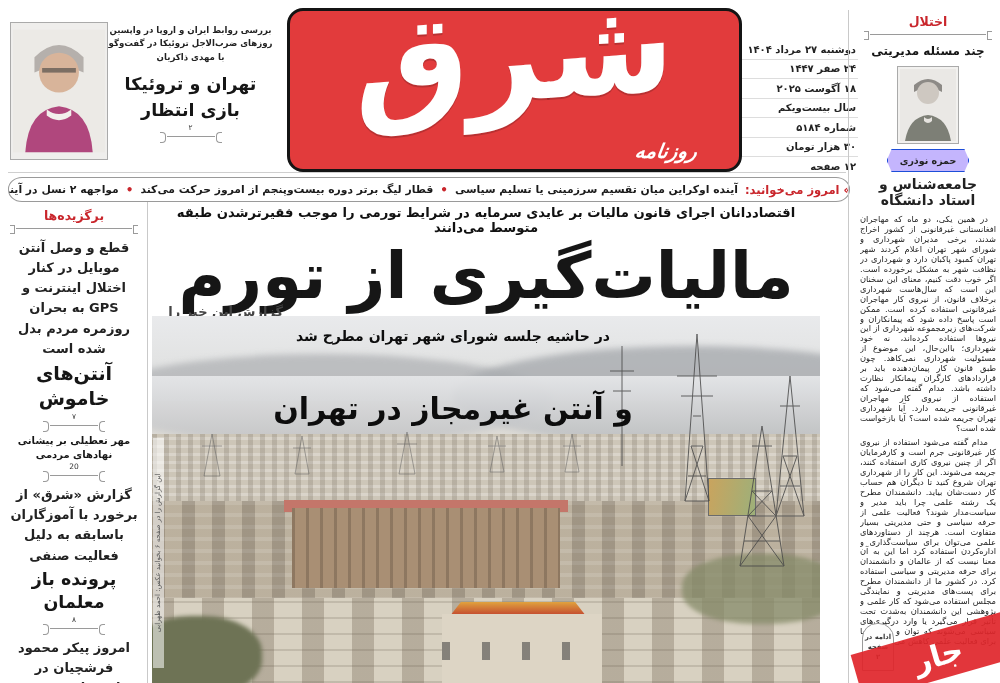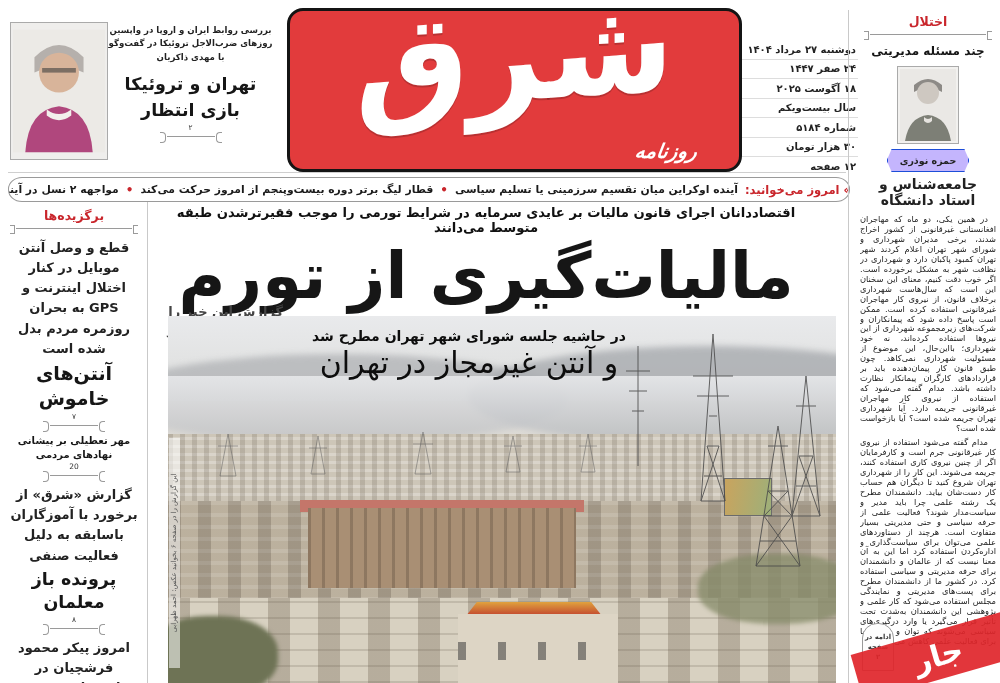--- a/index.html
+++ b/index.html
@@ -68,21 +68,21 @@
              font-size:9.5px;font-weight:700;color:#222;
              clip-path:polygon(6% 0,94% 0,100% 50%,94% 100%,6% 100%,0 50%);background:#c4b5fd;}
 
   
   .main{position:absolute;left:152px;top:202px;width:668px;}
   .lead-kicker{text-align:center;font-size:13.2px;font-weight:700;color:#111;margin-top:3px;}
   .lead-head{text-align:center;font-size:64px;font-weight:800;line-height:1.22;letter-spacing:-1px;margin-top:2px;}
   .lead-note{position:absolute;left:14px;top:100px;font-size:13px;color:#444;text-align:center;line-height:1.6;font-weight:600;}
 
   
-  .photo{position:absolute;left:168px;top:316px;width:668px;height:367px;overflow:hidden;background:#d9d5cc;}
+  .photo{position:absolute;left:152px;top:316px;width:668px;height:367px;overflow:hidden;background:#d9d5cc;}
   .ph-sky{position:absolute;left:0;top:0;right:0;height:85px;background:linear-gradient(#e9eaec,#dcdddb);}
   .ph-mtn1{position:absolute;left:-60px;top:38px;width:460px;height:90px;background:#b0b2b5;border-radius:50%;filter:blur(3px);opacity:.75;}
   .ph-mtn2{position:absolute;left:300px;top:30px;width:480px;height:100px;background:#a8abaf;border-radius:50%;filter:blur(3px);opacity:.8;}
   .ph-haze{position:absolute;left:0;right:0;top:60px;height:90px;background:linear-gradient(rgba(229,230,232,.95),rgba(229,230,232,0));}
   .ph-far{position:absolute;left:0;right:0;top:118px;height:70px;background:#cdc6b8;
           background-image:repeating-linear-gradient(90deg,rgba(95,85,72,.20) 0 5px,transparent 5px 12px),
                            repeating-linear-gradient(0deg,rgba(255,255,255,.25) 0 3px,transparent 3px 8px);}
   .ph-mid{position:absolute;left:0;right:0;top:185px;height:100px;background:#c2b7a4;
           background-image:repeating-linear-gradient(90deg,rgba(72,62,50,.28) 0 13px,rgba(168,158,140,.25) 13px 30px),
                            repeating-linear-gradient(0deg,rgba(255,255,255,.18) 0 4px,transparent 4px 12px);}
@@ -97,21 +97,21 @@
   .ph-oroof{position:absolute;left:298px;top:286px;width:136px;height:14px;background:linear-gradient(#e0a23e,#c1432e);
             clip-path:polygon(8% 0,92% 0,100% 100%,0 100%);}
   .ph-trees1{position:absolute;left:-20px;top:300px;width:130px;height:80px;background:#6e7355;border-radius:45%;filter:blur(2px);}
   .ph-trees2{position:absolute;left:530px;top:238px;width:160px;height:70px;background:#868b69;border-radius:45%;filter:blur(2px);opacity:.75;}
   .ph-board{position:absolute;left:556px;top:162px;width:46px;height:36px;background:linear-gradient(100deg,#c9a45e,#9db07a);border:1px solid #6b6b6b;}
   .photo svg.towers{position:absolute;left:0;top:0;width:668px;height:367px;}
 
   .ph-overlay{position:absolute;left:86px;top:12px;width:430px;text-align:center;color:#0d0d0d;}
   .ph-kicker{font-size:14px;font-weight:700;}
   .ph-t1{font-size:34px;font-weight:800;margin-top:6px;line-height:1.25;}
-  .ph-t2{font-size:30px;font-weight:400;line-height:1.25;}
+  .ph-t2{font-size:30px;font-weight:700;line-height:1.25;margin-top:46px;}
   .ph-credit{position:absolute;left:1px;top:352px;width:230px;height:11px;transform:rotate(-90deg);
              transform-origin:top left;font-size:7px;color:#555;background:rgba(255,255,255,.55);
              text-align:center;line-height:11px;white-space:nowrap;}
 
   
   .edcol{position:absolute;left:860px;top:10px;width:136px;height:673px;overflow:hidden;text-align:center;}
   .ed-title{font-size:12px;font-weight:700;margin-top:2px;}
   .ed-photo{width:56px;height:72px;margin:8px auto 0 auto;border:1px solid #aaa;padding:2px;background:#f2f1ef;}
   .ed-photo svg{width:100%;height:100%;display:block;}
   .ed-role{font-size:14px;font-weight:700;margin-top:4px;color:#222;}

